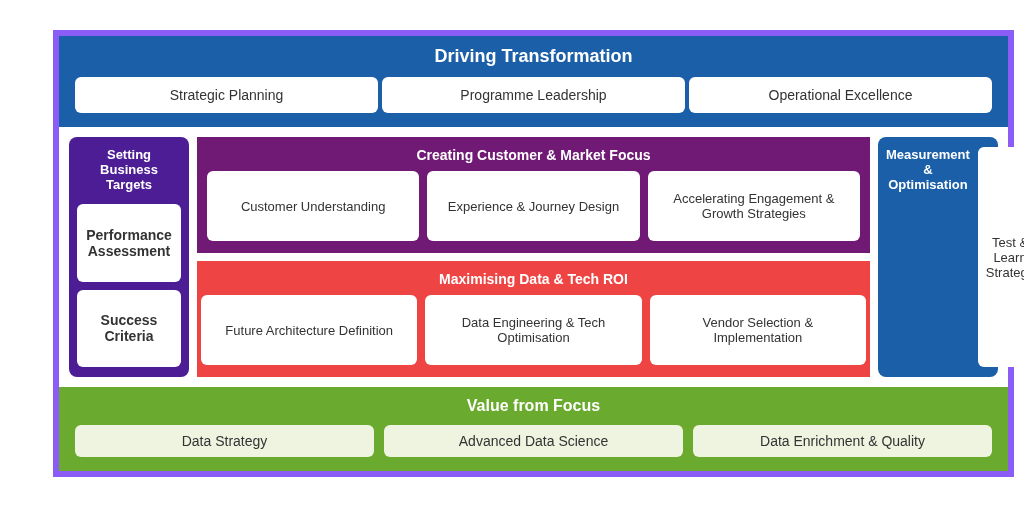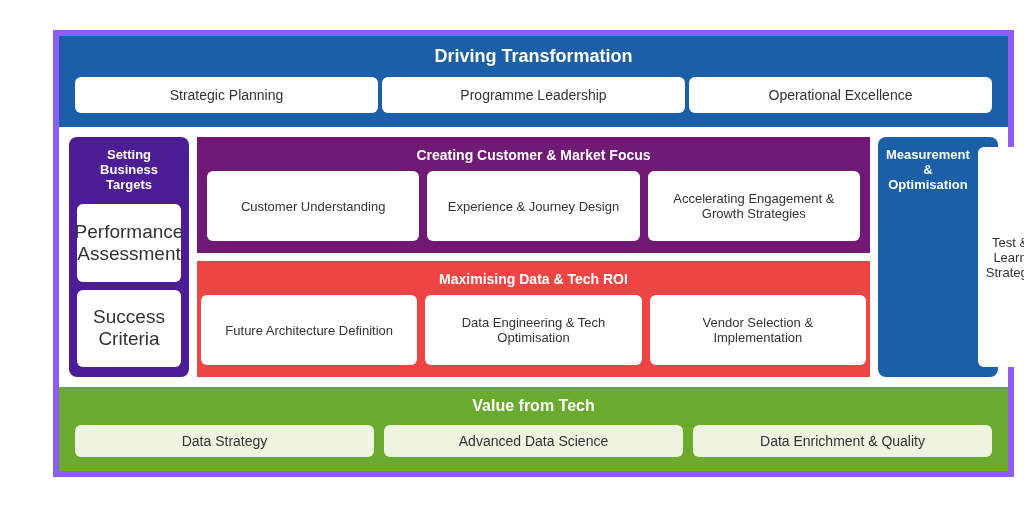--- a/index.html
+++ b/index.html
@@ -70,26 +70,27 @@
       font-weight: bold;
       font-size: 13px;
       text-align: center;
       margin-bottom: 4px;
     }
     .left-card {
       background: #fff;
       border-radius: 6px;
       padding: 12px 8px;
       text-align: center;
-      font-size: 19px;
-      color: #333;
-      flex: 1;
-      display: flex;
-      align-items: center;
-      justify-content: center;
+      font-size: 14px;
+      color: #333;
+      flex: 1;
+      display: flex;
+      align-items: center;
+      justify-content: center;
+      font-weight: bold;
     }
 
     
     .center-col {
       flex: 1;
       display: flex;
       flex-direction: column;
       gap: 8px;
     }
 
@@ -239,21 +240,21 @@
 
     <div class="right-col">
       <div class="right-col-title">Measurement &amp; Optimisation</div>
       <div class="right-card">Test &amp; Learn Strategy</div>
       <div class="right-card">Measure &amp; Report</div>
     </div>
 
   </div>
 
   <div class="bottom-section">
-    <div class="bottom-title">Value from Tech</div>
+    <div class="bottom-title">Value from Focus</div>
     <div class="bottom-cards">
       <div class="bottom-card">Data Strategy</div>
       <div class="bottom-card">Advanced Data Science</div>
       <div class="bottom-card">Data Enrichment &amp; Quality</div>
     </div>
   </div>
 
 </div>
 
 </body></html>

